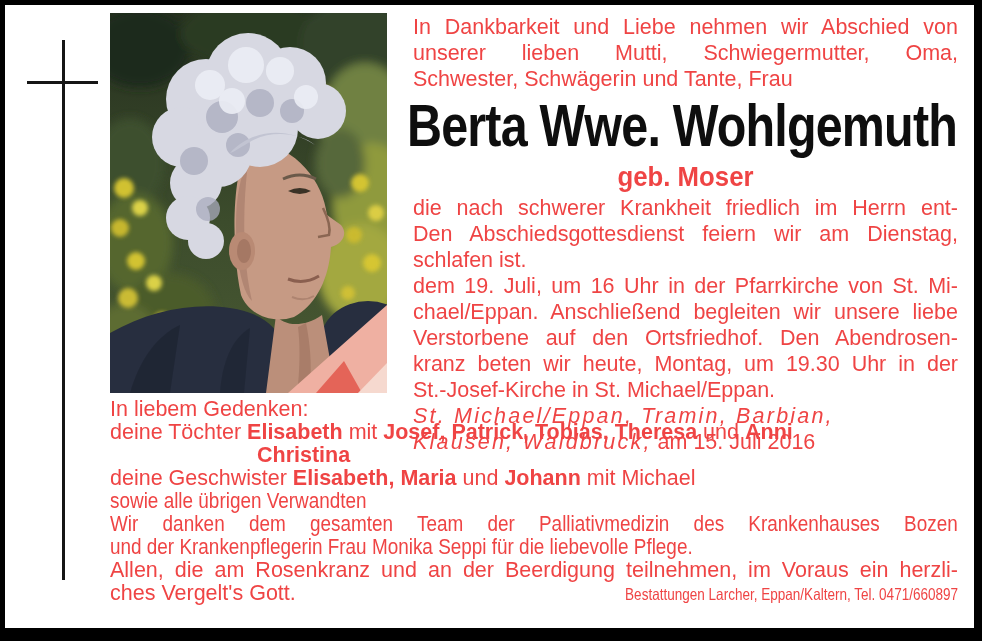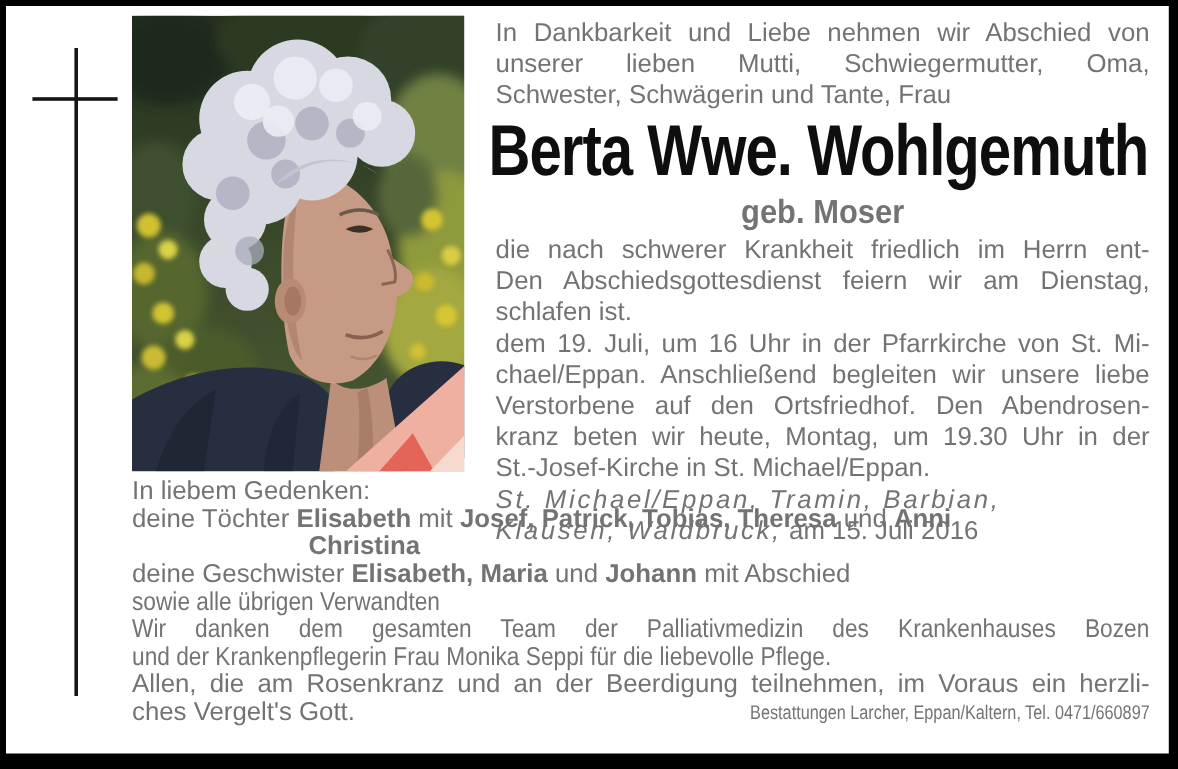--- a/index.html
+++ b/index.html
@@ -5,21 +5,21 @@
   html,body{margin:0;padding:0;background:#e8e8e8;}
   .page{
     position:relative;
     width:982px;height:641px;
     box-sizing:border-box;
     background:#ffffff;
     border:5px solid #000;
     border-right-width:8px;
     border-bottom-width:13px;
     font-family:"Liberation Sans","DejaVu Sans",sans-serif;
-    color:#737373;
+    color:#ef4444;
     overflow:hidden;
   }
   
   .cross-stem{position:absolute;left:57px;top:35px;width:3px;height:540px;background:#161616;}
   .cross-bar{position:absolute;left:22px;top:76px;width:71px;height:3px;background:#161616;}
   
   .photo{position:absolute;left:105px;top:8px;width:277px;height:380px;overflow:hidden;}
   .photo svg{display:block;}
   
   .rcol{position:absolute;left:408px;top:9px;width:545px;}
@@ -186,21 +186,21 @@
     <div class="ln"><span class="spaced">Klausen, Waidbruck,</span><span> am 15. Juli 2016</span></div>
   </div>
 
   <div class="bottom">
     <div class="bl">In liebem Gedenken:</div>
 
     <div class="bl"><span>deine Töchter </span><b>Elisabeth</b><span> mit </span><b>Josef, Patrick, Tobias, Theresa</b><span> und </span><b>Anni</b></div>
 
     <div class="bl indent"><b>Christina</b></div>
 
-    <div class="bl"><span>deine Geschwister </span><b>Elisabeth, Maria</b><span> und </span><b>Johann</b><span> mit Abschied</span></div>
+    <div class="bl"><span>deine Geschwister </span><b>Elisabeth, Maria</b><span> und </span><b>Johann</b><span> mit Michael</span></div>
 
 
     <div class="bl">
         <div class="cond">sowie alle übrigen Verwandten</div>
       </div>
 
     <div class="bl">
         <div class="cond justfill">Wir danken dem gesamten Team der Palliativmedizin des Krankenhauses Bozen</div>
       </div>
     <div class="bl">

